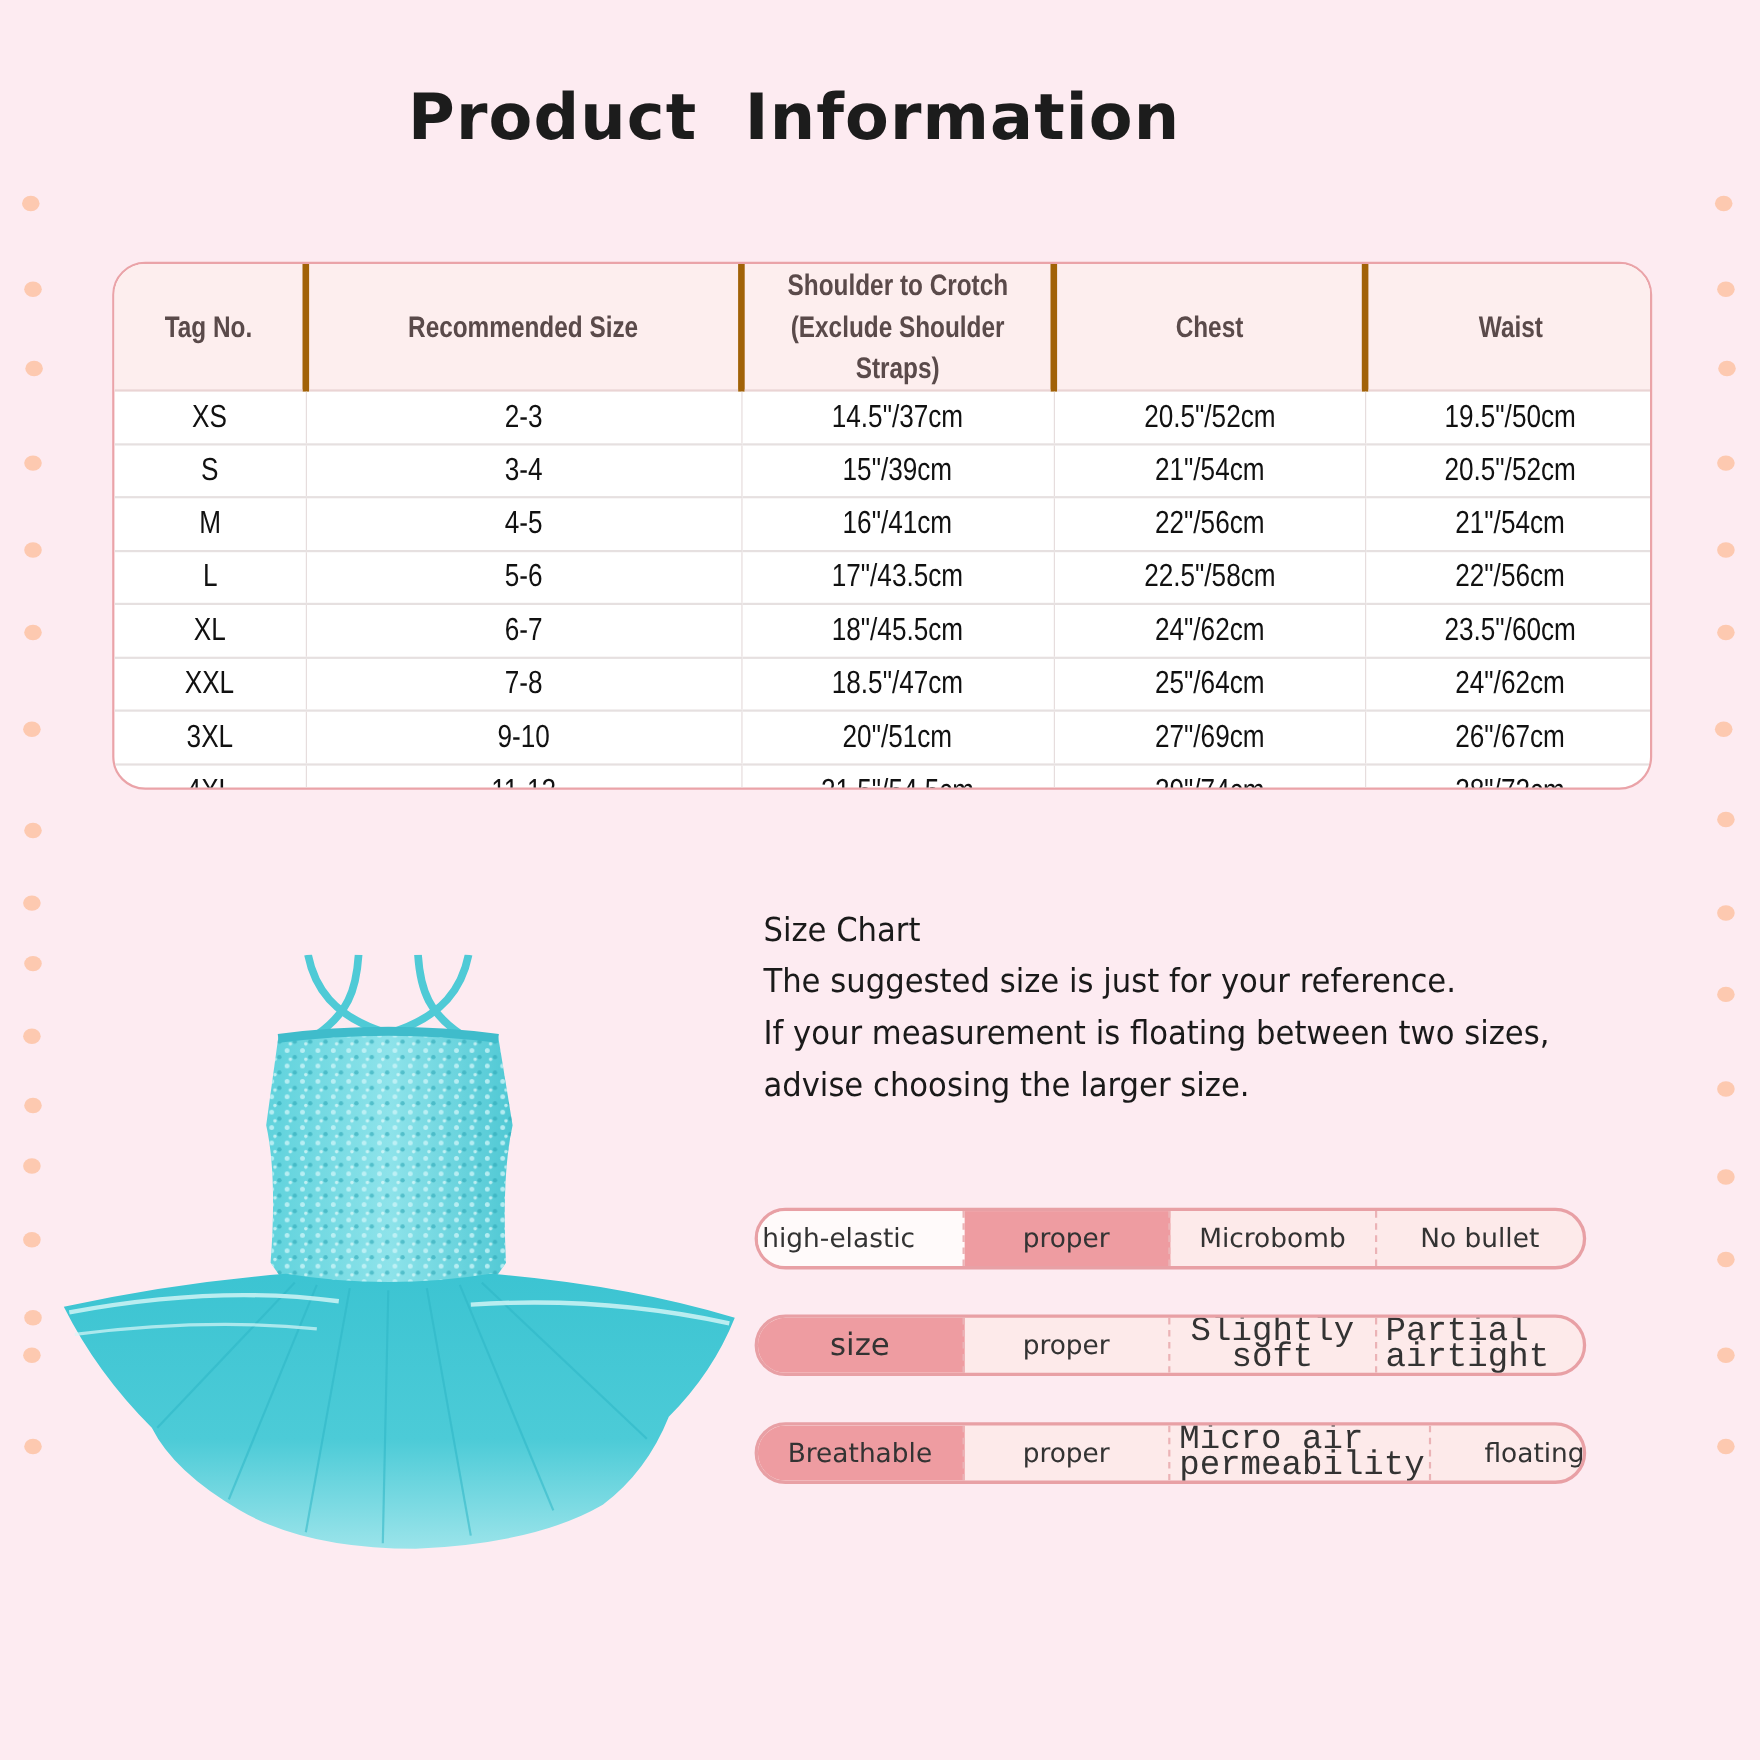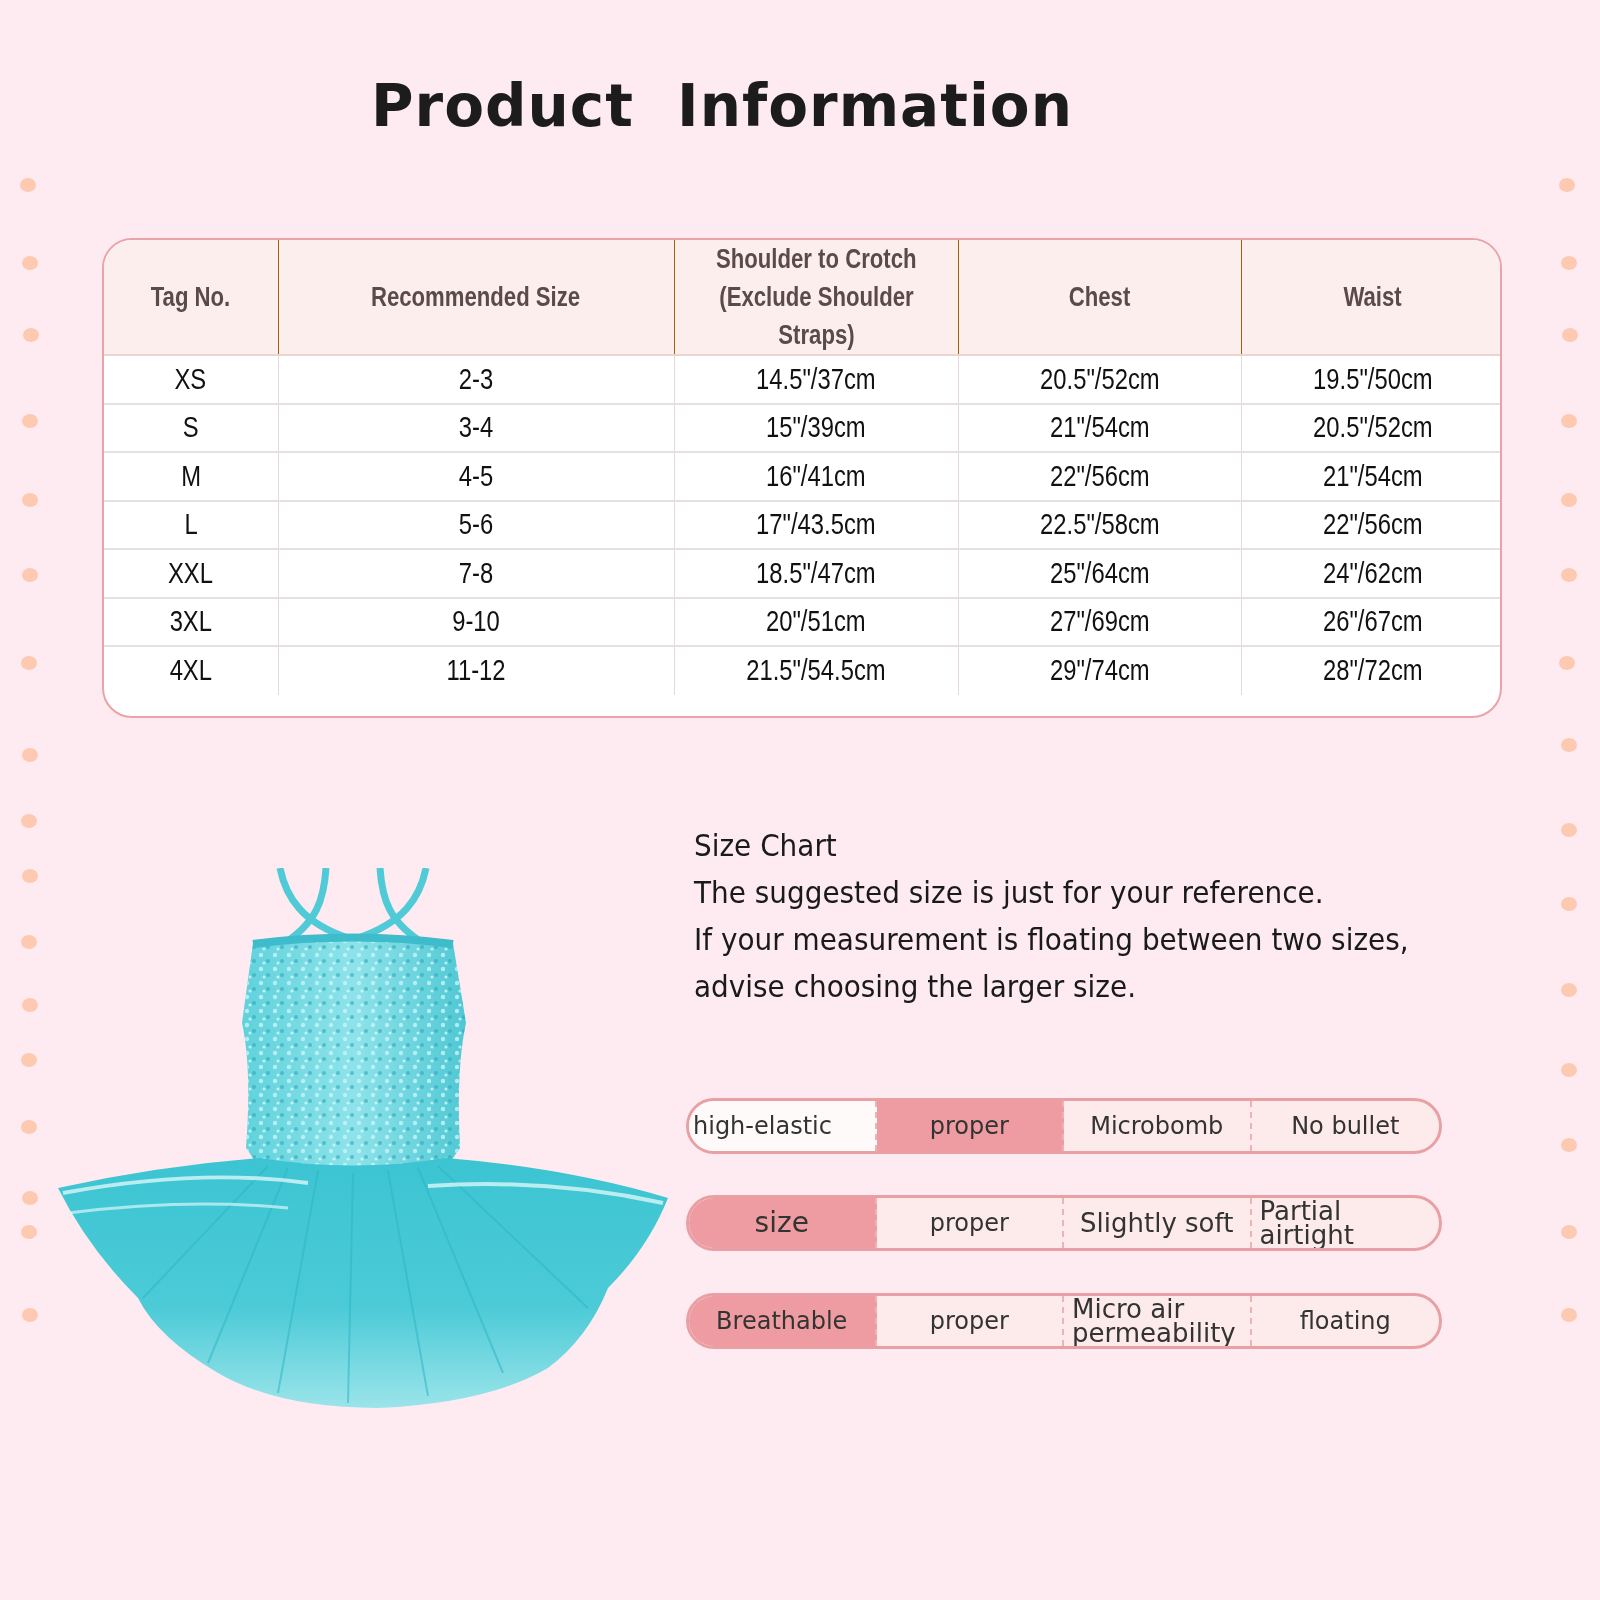--- a/index.html
+++ b/index.html
@@ -44,21 +44,21 @@
     table-layout: fixed;
     font-family: "Liberation Sans", sans-serif;
   }
   table.size-table th {
     background: #fdeeee;
     height: 89px;
     font-size: 27px;
     font-weight: bold;
     color: #5a4a4a;
     transform-origin: center;
-    border-right: 1px solid #a16207;
+    border-right: 6px solid #a16207;
     border-bottom: 2px solid #ead4d4;
     line-height: 38px;
     padding: 0;
   }
   table.size-table th span, table.size-table td span {
     display: inline-block;
     transform: scaleX(0.82);
   }
   table.size-table td {
     height: 48.5px;
@@ -111,21 +111,21 @@
     font-size: 24px;
     line-height: 24px;
     color: #333;
     border-right: 2px dashed #ebb3b6;
     padding: 0 4px;
   }
   .feature-bar .seg.first { background: #fffafa; justify-content: flex-start; }
   .feature-bar .seg:last-child { border-right: none; }
   .feature-bar .seg.active { background: #ee9ca1; }
   .feature-bar .seg.first.active { justify-content: center; padding-left: 4px; }
-  .feature-bar .seg.small { font-size: 26px; line-height: 24px; }
+  .feature-bar .seg.small { font-size: 31px; line-height: 24px; font-family: Liberation Mono, monospace; }
   .feature-bar .seg.left { justify-content: flex-start; text-align: left; padding-left: 8px; }
 </style>
 </head>
 <body>
 
 <div class="title">Product Information</div>
 
 <div>
   <div class="dot" style="left:20px;top:178px"></div>
   <div class="dot" style="left:22px;top:256px"></div>
@@ -208,20 +208,27 @@
           <td><span>21"/54cm</span></td>
         </tr>
         <tr>
           <td><span>L</span></td>
           <td><span>5-6</span></td>
           <td><span>17"/43.5cm</span></td>
           <td><span>22.5"/58cm</span></td>
           <td><span>22"/56cm</span></td>
         </tr>
         <tr>
+          <td><span>XL</span></td>
+          <td><span>6-7</span></td>
+          <td><span>18"/45.5cm</span></td>
+          <td><span>24"/62cm</span></td>
+          <td><span>23.5"/60cm</span></td>
+        </tr>
+        <tr>
           <td><span>XXL</span></td>
           <td><span>7-8</span></td>
           <td><span>18.5"/47cm</span></td>
           <td><span>25"/64cm</span></td>
           <td><span>24"/62cm</span></td>
         </tr>
         <tr>
           <td><span>3XL</span></td>
           <td><span>9-10</span></td>
           <td><span>20"/51cm</span></td>

